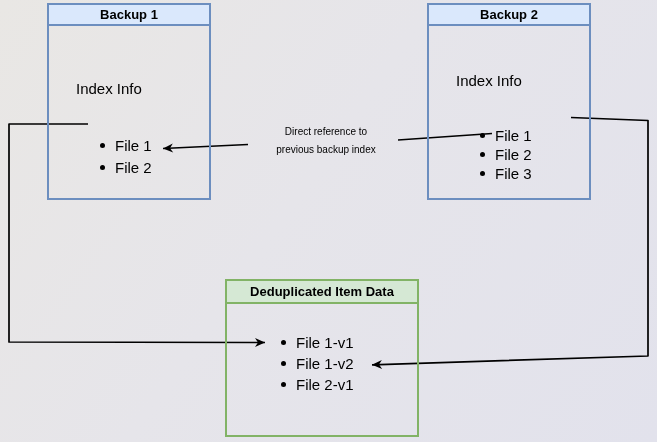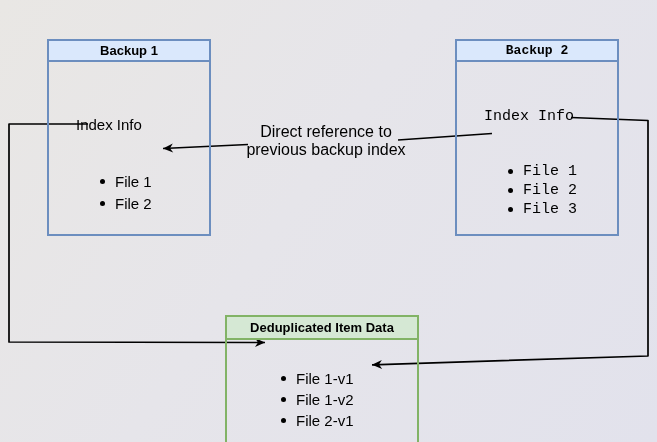--- a/index.html
+++ b/index.html
@@ -10,21 +10,20 @@
     overflow: hidden;
     background: linear-gradient(125deg, #e9e7e4 0%, #e6e5ea 45%, #e2e2ec 100%);
     font-family: "Liberation Sans", sans-serif;
     color: #000;
   }
   .box {
     position: absolute;
     box-sizing: border-box;
     border: 2px solid;
     background: transparent;
-    margin-top: 36px;
   }
   .box.blue  { border-color: #6c8ebf; }
   .box.green { border-color: #82b366; text-align: right; }
   .box-header {
     box-sizing: border-box;
     display: flex;
     align-items: center;
     justify-content: center;
     font-weight: bold;
     font-size: 13px;
@@ -51,41 +50,41 @@
     font-size: 15px;
     white-space: nowrap;
   }
   .dot {
     width: 5px; height: 5px;
     border-radius: 50%;
     background: #000;
     flex: 0 0 auto;
   }
   #backup1 { left: 47px;  top: 3px;   width: 164px; height: 197px; }
-  #backup2 { left: 455px; top: 3px;   width: 164px; height: 197px; font-family: Liberation Mono, monospace; }
+  #backup2 { left: 427px; top: 3px;   width: 164px; height: 197px; }
   #dedup   { left: 225px; top: 279px; width: 194px; height: 158px; }
 
   #backup1 .subtitle  { left: 27px; top: 54px; }
   #backup1 .file-list { left: 51px; top: 108px; }
   #backup1 .file-row  { height: 22px; }
 
   #backup2 .subtitle  { left: 27px; top: 46px; }
   #backup2 .file-list { left: 51px; top: 100px; }
   #backup2 .file-row  { height: 19px; }
 
   #dedup .file-list { left: 54px; top: 28px; }
   #dedup .file-row  { height: 21px; }
 
   .ref-label {
     position: absolute;
     left: 243px;
     top: 123px;
     width: 166px;
     text-align: center;
-    font-size: 16px;
+    font-size: 10px;
     line-height: 18px;
   }
   .ref-label span { display: block; }
 
   svg.overlay {
     position: absolute;
     left: 0; top: 0;
     width: 657px; height: 442px;
     pointer-events: none;
   }

